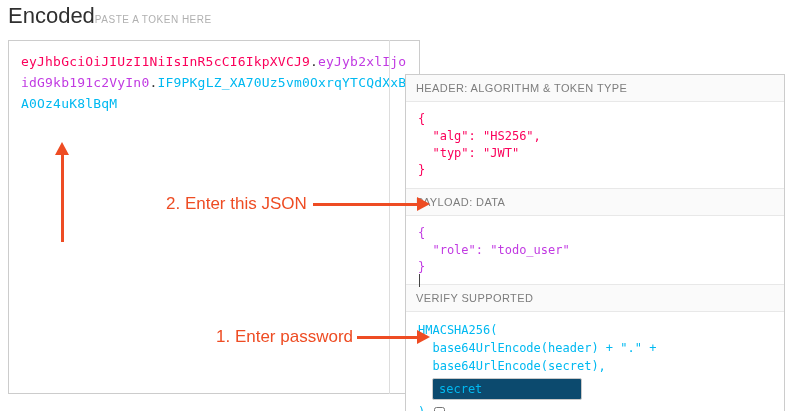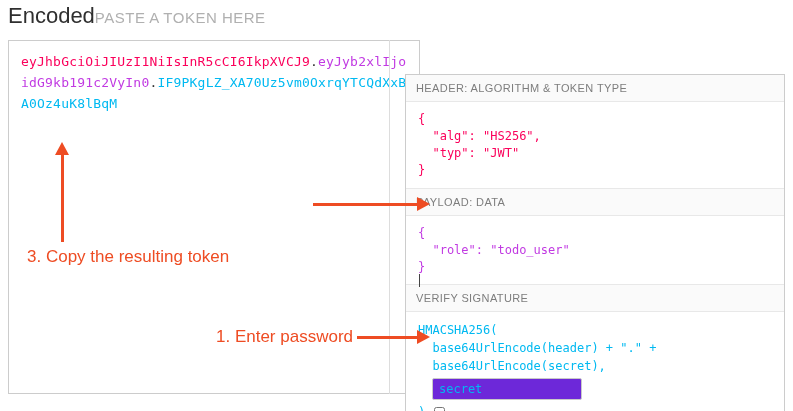--- a/index.html
+++ b/index.html
@@ -10,21 +10,21 @@
     --border:#ccc;
     --label-gray:#7d7d7d;
   }
   *{box-sizing:border-box;margin:0;padding:0;}
   body{background:#fff;font-family:"Liberation Sans",sans-serif;}
   .canvas{position:relative;width:793px;height:411px;background:#fff;overflow:hidden;}
 
   
   .col-title{position:absolute;display:flex;align-items:baseline;}
   .col-title .big{font-size:22px;color:#2f2f2f;font-weight:400;}
-  .col-title .small{font-size:15px;color:#b0b0b0;letter-spacing:.5px;}
+  .col-title .small{font-size:10px;color:#b0b0b0;letter-spacing:.5px;}
 
   
   .token-box{
     position:absolute;left:8px;top:40px;width:412px;height:354px;
     border:1px solid var(--border);background:#fff;
     padding:10px 12px;
     font-family:"DejaVu Sans Mono",monospace;font-size:13px;line-height:21px;
     letter-spacing:.2px;word-break:break-all;color:#333;
   }
   .tok-header{color:var(--jwt-red);}
@@ -53,21 +53,21 @@
   .code.header-code{flex:0 0 87px;color:var(--jwt-red);}
   .code.payload-code{flex:0 0 66px;color:var(--jwt-purple);}
   .code.sig-code{flex:1 1 auto;color:var(--jwt-cyan);white-space:normal;}
   .sig-line{white-space:pre;line-height:18px;}
   .text-cursor{position:absolute;left:13px;top:58px;width:1px;height:13px;background:#444;}
 
   .secret-input{
     display:block;margin:3px 0 3px 14px;width:150px;height:22px;
     border:1px solid #c9c9c9;border-radius:2px;
     font-family:"DejaVu Sans Mono",monospace;font-size:12px;color:var(--jwt-cyan);
-    padding:8px 6px;outline:none;background:#6d28d9;
+    padding:8px 6px;outline:none;background:#0c4a6e;
   }
   .sig-last{display:flex;align-items:center;line-height:18px;white-space:pre;}
   .sig-last input[type=checkbox]{width:11px;height:11px;margin:0 3px 0 9px;}
   .b64label{font-family:"DejaVu Sans Mono",monospace;font-weight:bold;font-size:11px;color:var(--jwt-cyan);}
 
   
   .ann-text{position:absolute;color:var(--orange);font-size:17px;white-space:nowrap;}
   .shaft-h{position:absolute;height:3px;background:var(--orange);}
   .shaft-v{position:absolute;width:3px;background:var(--orange);}
   .head-right{position:absolute;width:0;height:0;
@@ -97,34 +97,34 @@
     <div class="code header-code">{
   "alg": "HS256",
   "typ": "JWT"
 }</div>
 
     <div class="sec-label mid">PAYLOAD: DATA</div>
     <div class="code payload-code"><span>{
   "role": "todo_user"
 }</span><span class="text-cursor"></span></div>
 
-    <div class="sec-label mid">VERIFY SIGNATURE</div>
+    <div class="sec-label mid">VERIFY SUPPORTED</div>
     <div class="code sig-code">
       <div class="sig-line">HMACSHA256(</div>
       <div class="sig-line">  base64UrlEncode(header) + "." +</div>
       <div class="sig-line">  base64UrlEncode(secret),</div>
       <input class="secret-input" type="text" value="secret" style="">
       <div class="sig-last"><span>)</span><input type="checkbox" style=""></div>
     </div>
   </div>
 
+  <div class="ann-text" style="left:166px;top:194px;">2. Enter this JSON</div>
   <div class="shaft-h" style="left:313px;top:203px;width:105px;"></div>
   <div class="head-right" style="left:417px;top:197px;"></div>
 
   <div class="ann-text" style="left:216px;top:327px;text-align:center;">1. Enter password</div>
   <div class="shaft-h" style="left:357px;top:336px;width:61px;"></div>
   <div class="head-right" style="left:417px;top:330px;"></div>
 
   <div class="head-up" style="left:55px;top:142px;"></div>
   <div class="shaft-v" style="left:61px;top:154px;height:88px;"></div>
-  <div class="ann-text" style="left:27px;top:247px;">3. Copy the resulting token</div>
 
 </div>
 
 </body></html>

